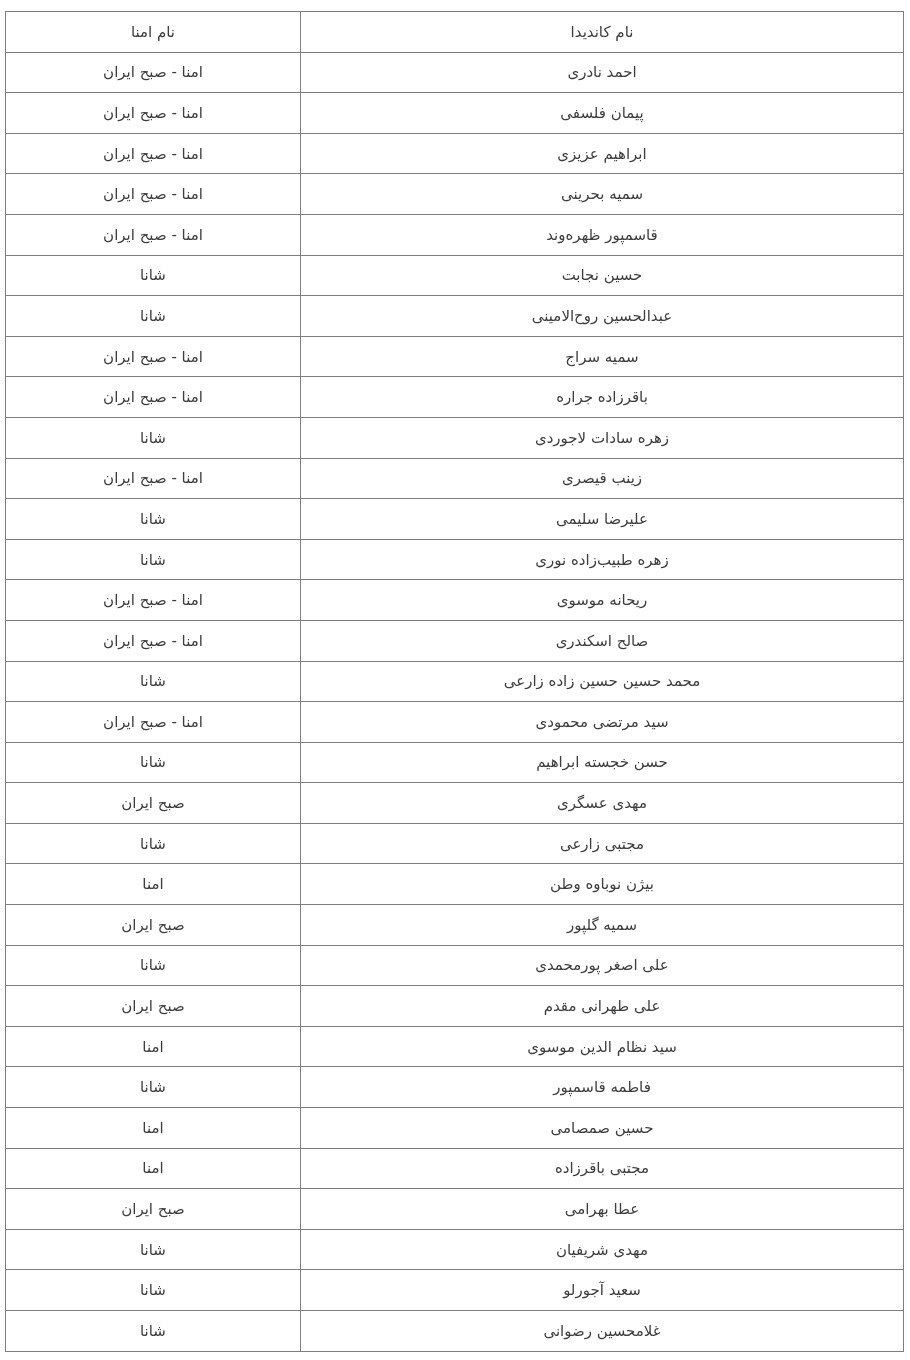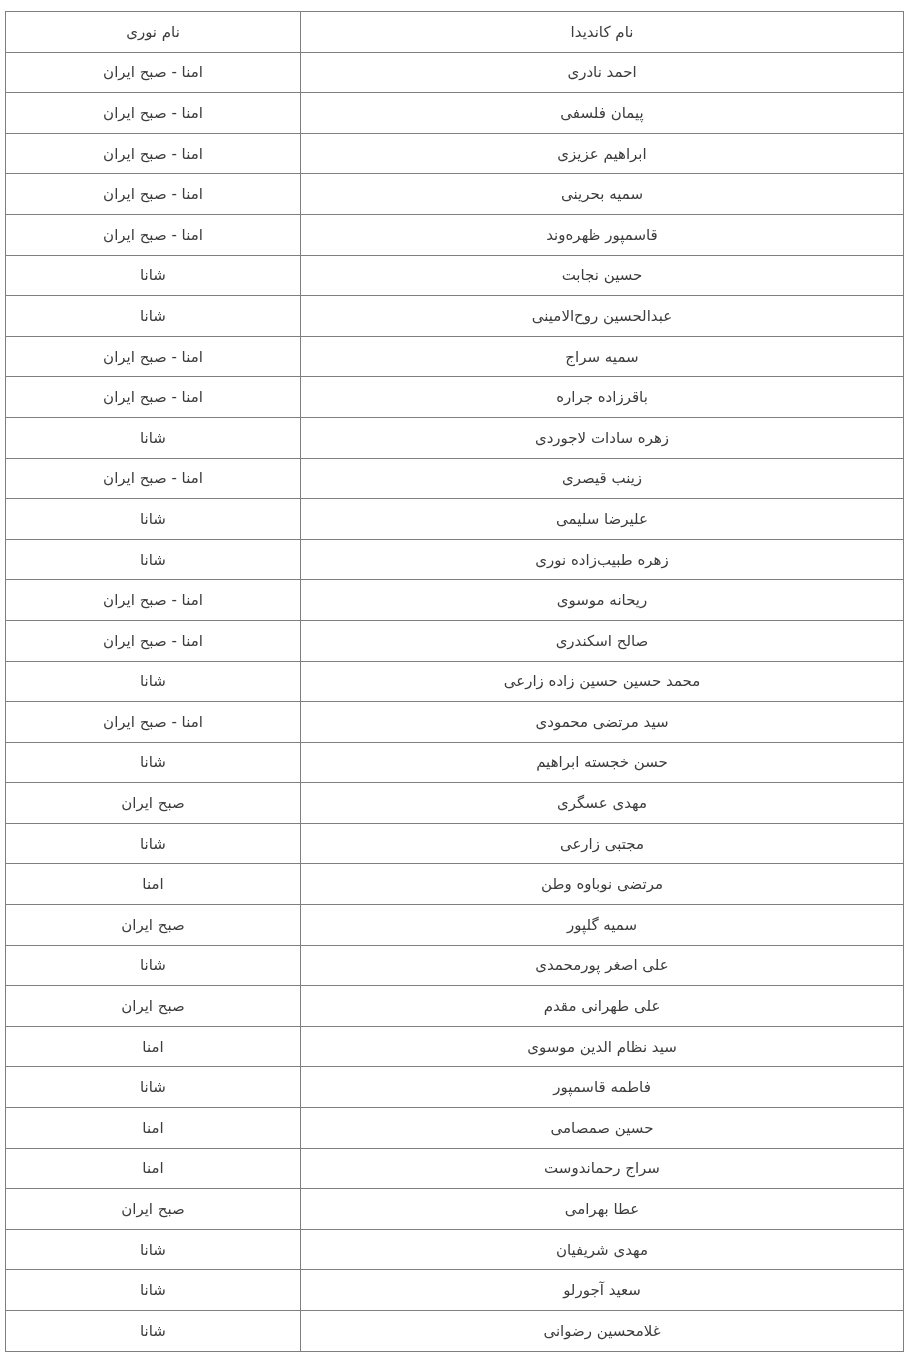--- a/index.html
+++ b/index.html
@@ -49,21 +49,21 @@
 <body>
 
 <table class="candidates" dir="rtl" lang="fa">
   <colgroup>
     <col class="col-candidate">
     <col class="col-org">
   </colgroup>
   <thead>
     <tr>
       <th>نام کاندیدا</th>
-      <th>نام نوری</th>
+      <th>نام امنا</th>
     </tr>
   </thead>
   <tbody>
       <tr>
         <td>احمد نادری</td>
         <td>امنا - صبح ایران</td>
       </tr>
       <tr>
         <td>پیمان فلسفی</td>
         <td>امنا - صبح ایران</td>
@@ -134,21 +134,21 @@
       </tr>
       <tr>
         <td>مهدی عسگری</td>
         <td>صبح ایران</td>
       </tr>
       <tr>
         <td>مجتبی زارعی</td>
         <td>شانا</td>
       </tr>
       <tr>
-        <td>مرتضی نوباوه وطن</td>
+        <td>بیژن نوباوه وطن</td>
         <td>امنا</td>
       </tr>
       <tr>
         <td>سمیه گلپور</td>
         <td>صبح ایران</td>
       </tr>
       <tr>
         <td>علی اصغر پورمحمدی</td>
         <td>شانا</td>
       </tr>
@@ -162,21 +162,21 @@
       </tr>
       <tr>
         <td>فاطمه قاسمپور</td>
         <td>شانا</td>
       </tr>
       <tr>
         <td>حسین صمصامی</td>
         <td>امنا</td>
       </tr>
       <tr>
-        <td>سراج رحماندوست</td>
+        <td>مجتبی باقرزاده</td>
         <td>امنا</td>
       </tr>
       <tr>
         <td>عطا بهرامی</td>
         <td>صبح ایران</td>
       </tr>
       <tr>
         <td>مهدی شریفیان</td>
         <td>شانا</td>
       </tr>

